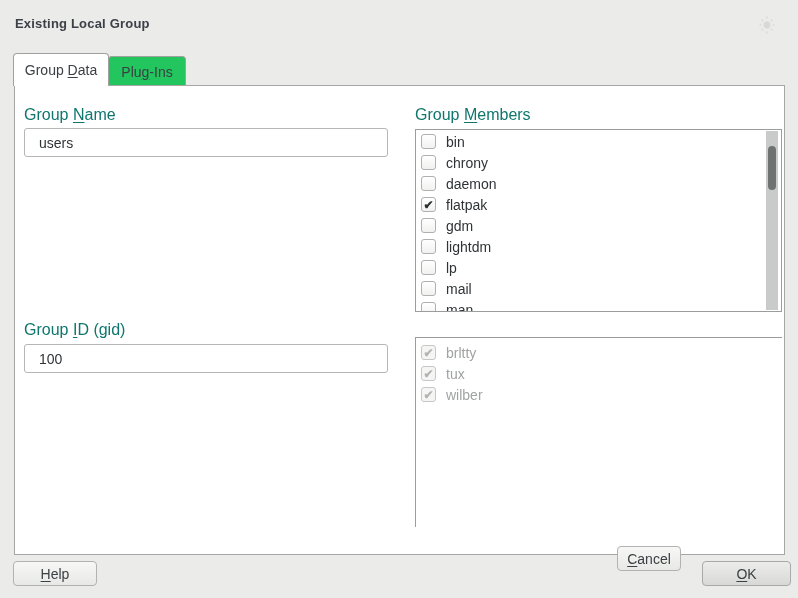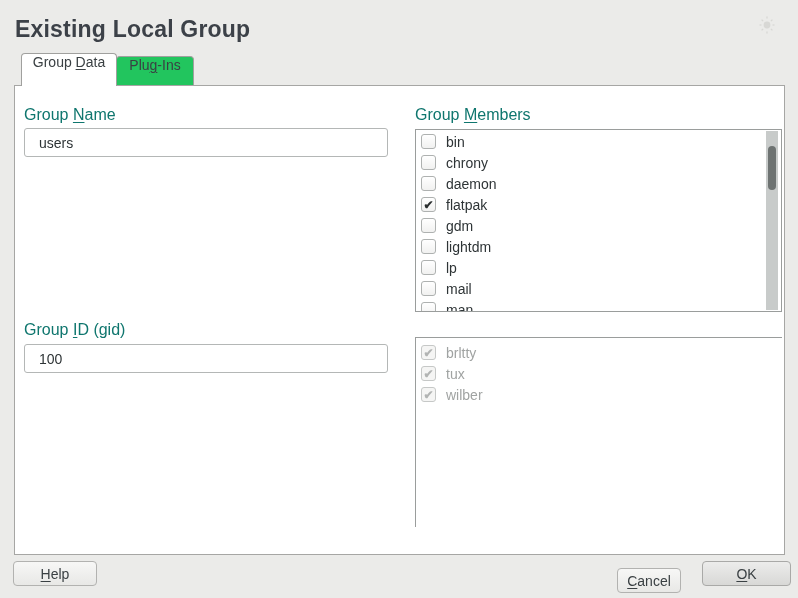--- a/index.html
+++ b/index.html
@@ -5,29 +5,29 @@
   * { margin:0; padding:0; box-sizing:border-box; }
   html,body { background:#d8d8d8; }
   .screen {
     position:relative; width:798px; height:598px;
     background:#ebebe9; overflow:hidden;
     font-family:"Liberation Sans", sans-serif;
     color:#3a4043;
   }
   .dlg-title {
     position:absolute; left:15px; top:16px;
-    font-size:23px; font-weight:600; color:#3c4148; letter-spacing:.2px;
+    font-size:13px; font-weight:600; color:#3c4148; letter-spacing:.2px;
   }
   .moon { position:absolute; left:759px; top:13px; width:26px; height:24px; }
 
   
   .tab {
-    position:absolute; display:flex; justify-content:center;
+    position:absolute; display:flex; align-items:center; justify-content:center;
     border:1px solid #a0a09e; border-bottom:none; border-radius:4px 4px 0 0;
-    font-size:14px; color:#3a4043; cursor:default;margin-left:8px;
+    font-size:14px; color:#3a4043; cursor:default;
   }
   .tab.active { left:13px; top:53px; width:96px; height:33px; background:#ffffff; z-index:3; }
   .tab.inactive { left:108px; top:56px; width:78px; height:30px; background:#22c55e; z-index:1; }
 
   
   .panel {
     position:absolute; left:14px; top:85px; width:771px; height:470px;
     background:#ffffff; border:1px solid #a6a6a4; z-index:2;
   }
 
@@ -73,21 +73,21 @@
     border-radius:4px; background:#6e7372;
   }
 
   .btn {
     position:absolute; height:25px; z-index:4;
     border:1px solid #b2b2b0; border-radius:4px;
     background:linear-gradient(#f7f7f6,#e8e8e6);
     font:14px "Liberation Sans", sans-serif; color:#3a4043;
   }
   .btn.help   { left:13px;  top:561px; width:84px; }
-  .btn.cancel { left:617px; top:568px; width:64px; }
+  .btn.cancel { left:617px; top:546px; width:64px; }
   .btn.ok     { left:702px; top:561px; width:89px;
                 background:linear-gradient(#ececeb,#d8d8d6); border-color:#a9a9a7; }
 </style>
 </head>
 <body>
 
 <div class="screen">
 
   <div class="dlg-title">Existing Local Group</div>
 

